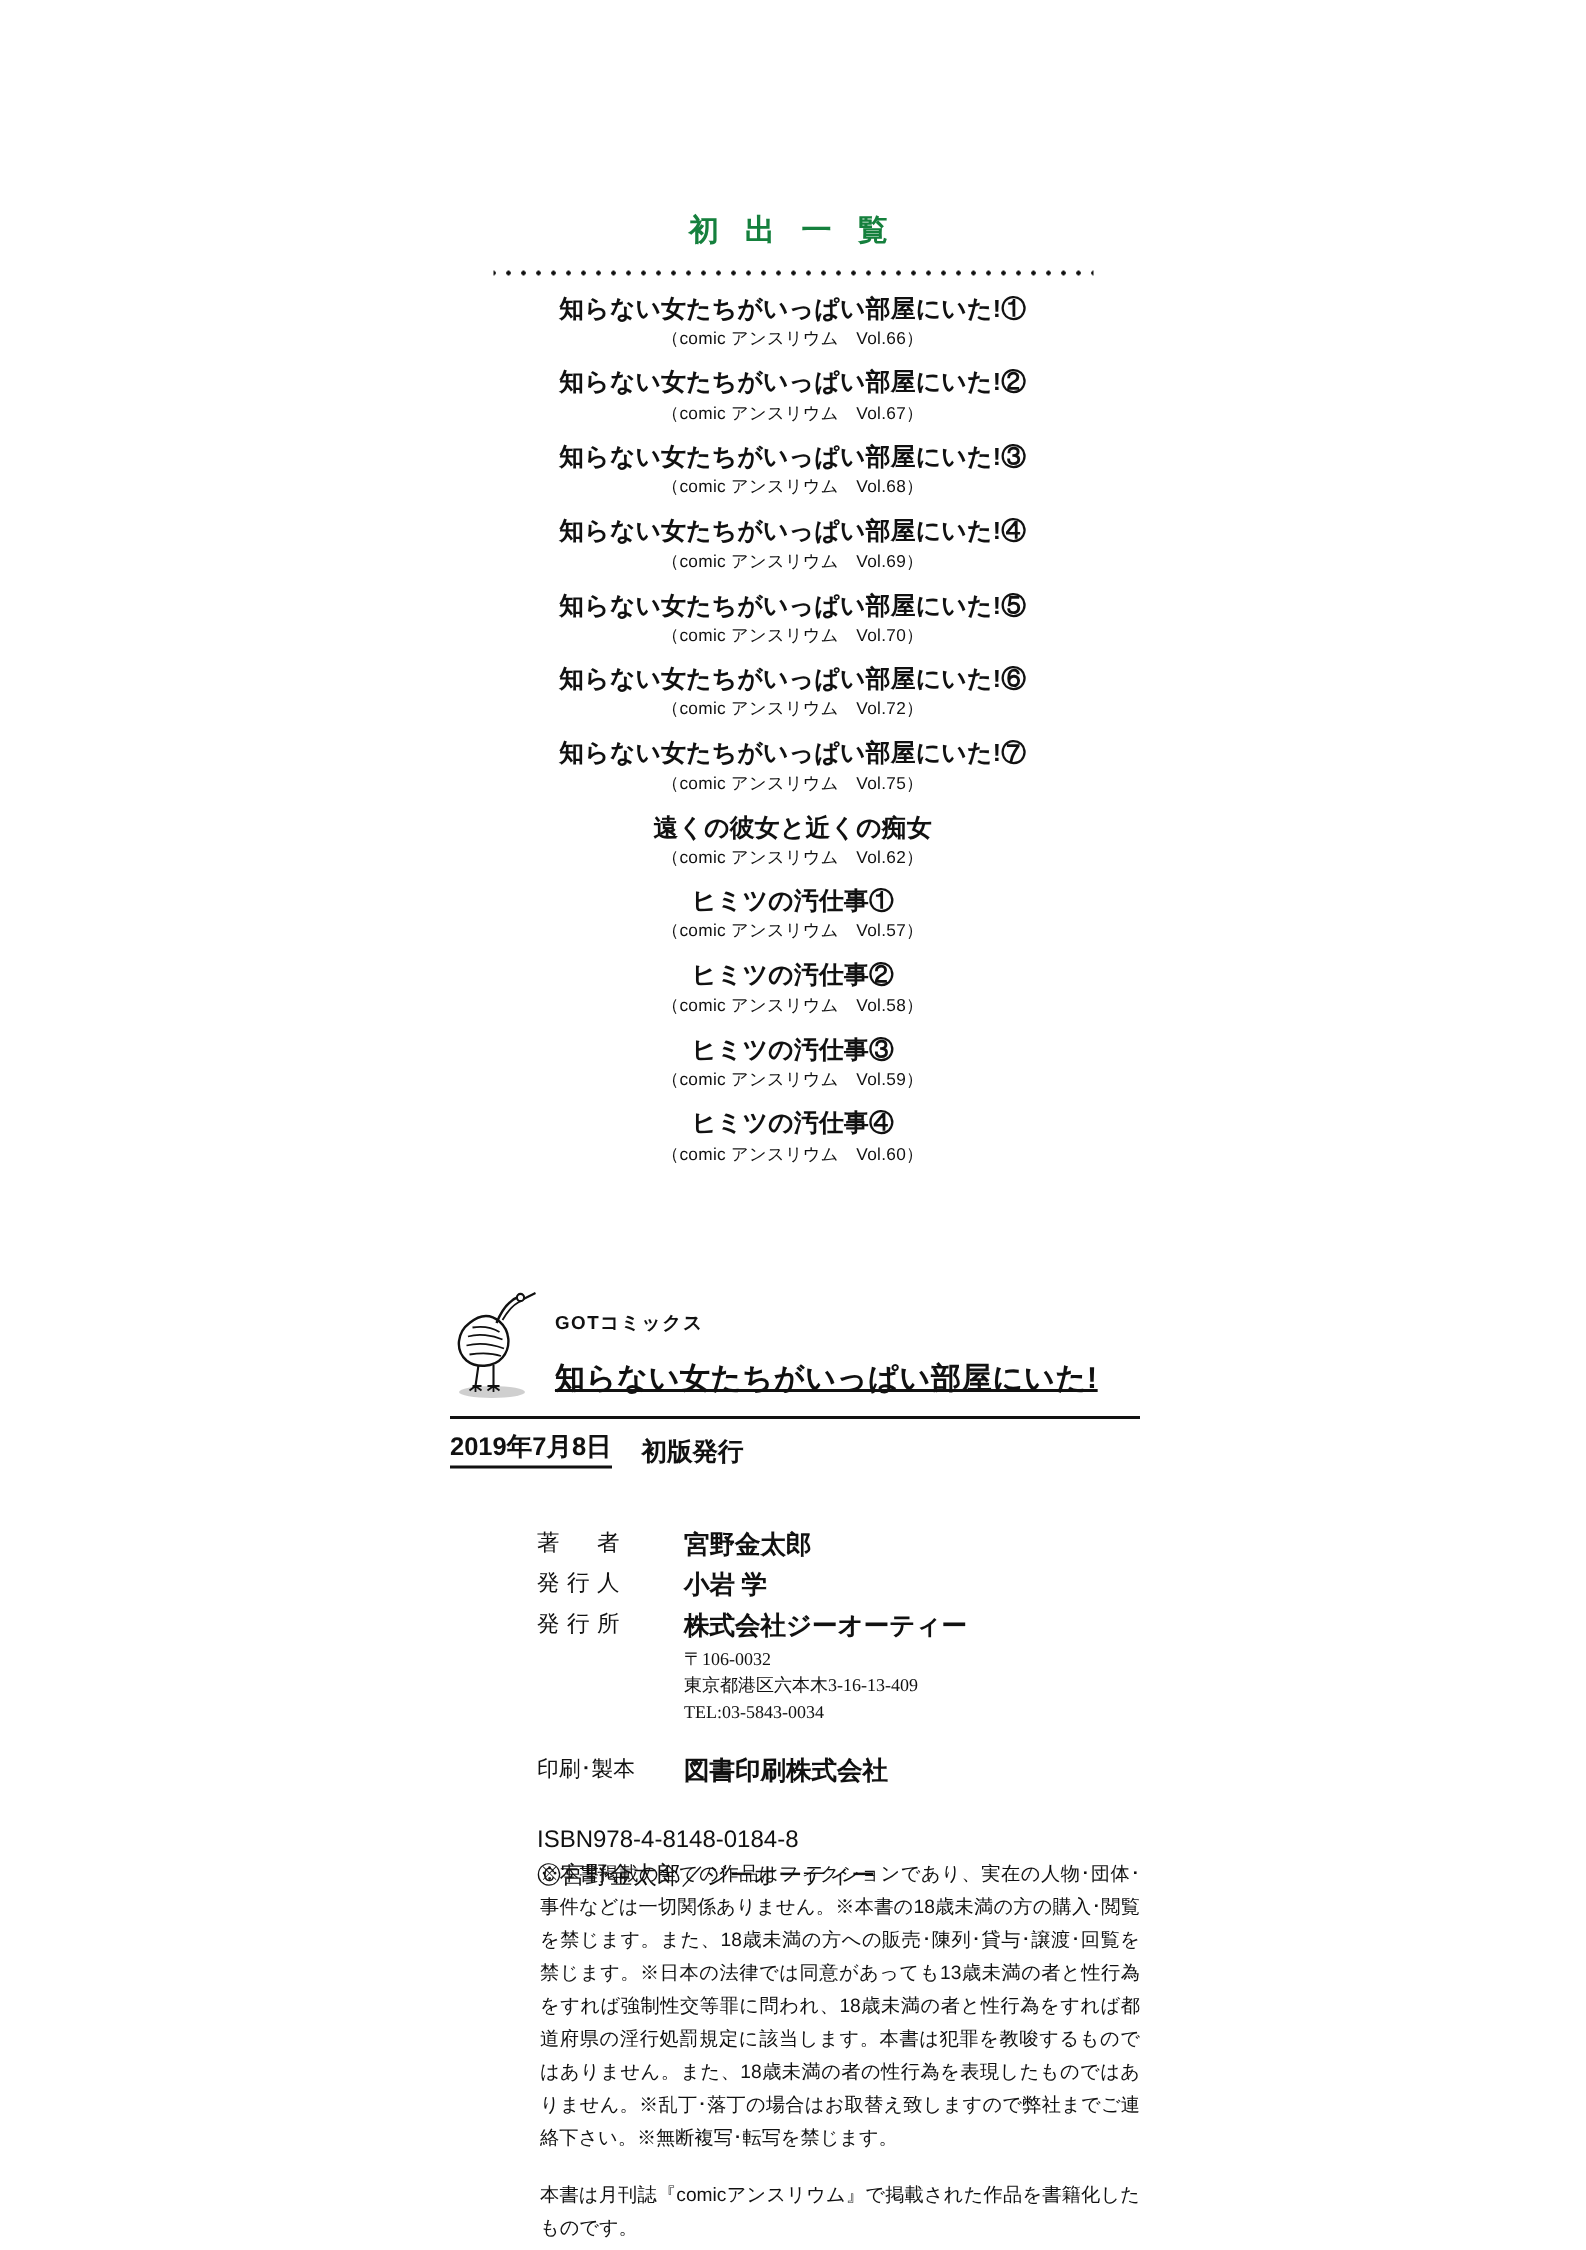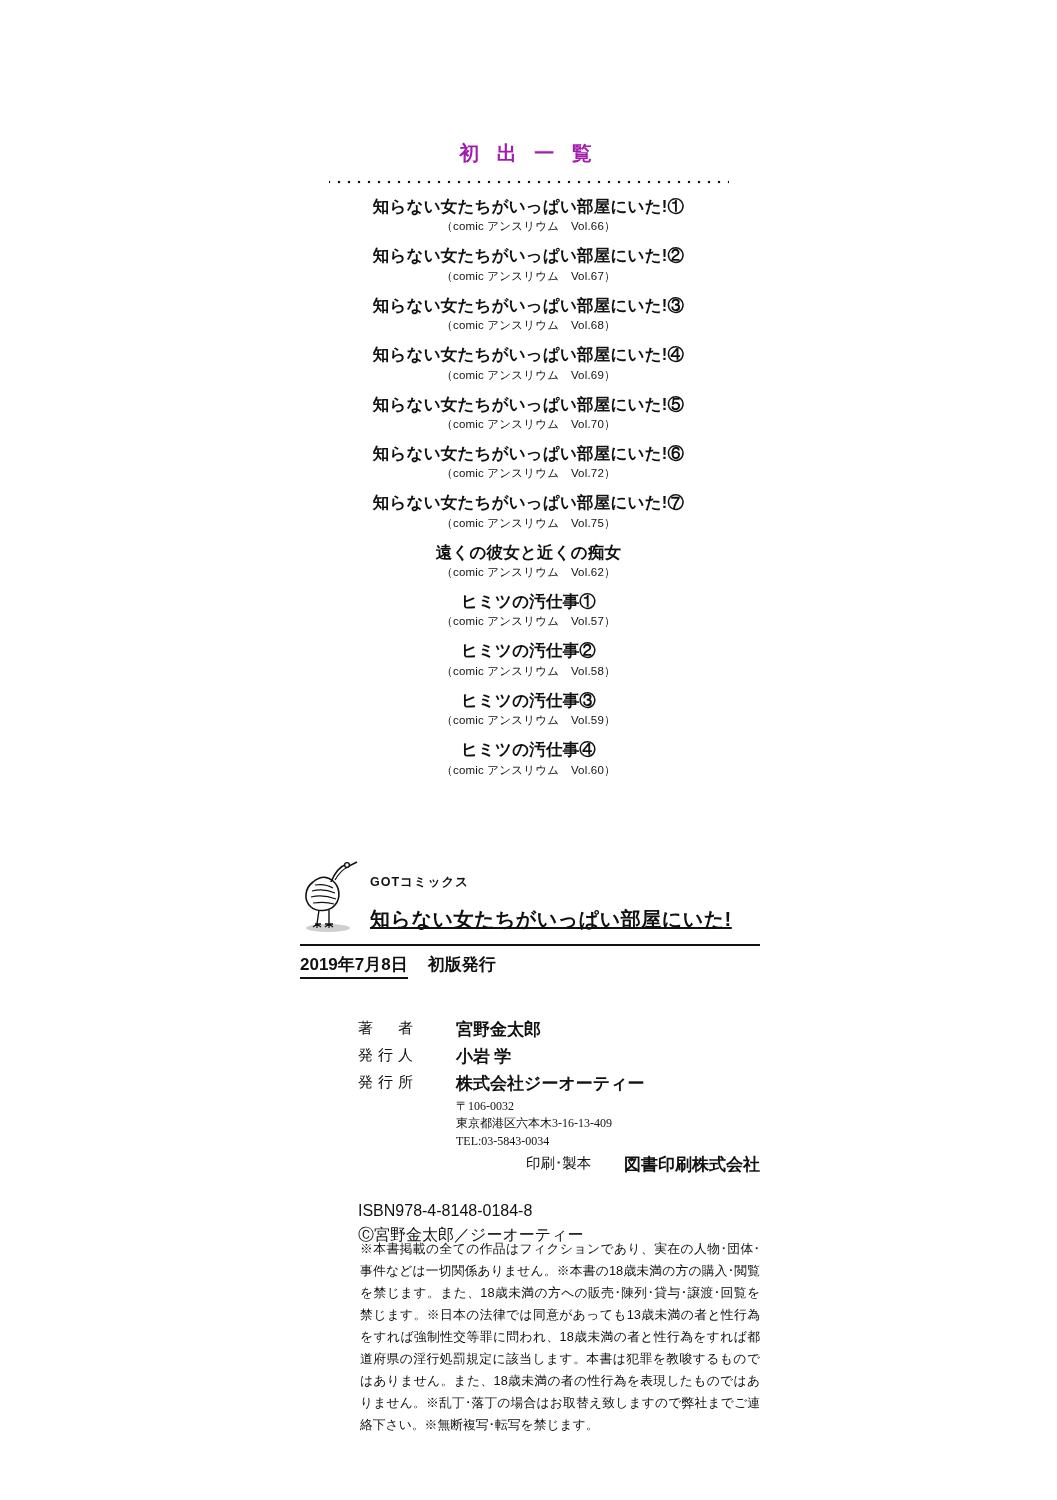--- a/index.html
+++ b/index.html
@@ -26,21 +26,21 @@
     position: absolute;
     left: 0;
     top: 140px;
     width: 1057px;
     text-align: center;
   }
   .credits-title {
     font-size: 20px;
     font-weight: bold;
     letter-spacing: 6px;
-    color: #a21caf;
+    color: #15803d;
   }
   .dot-rule {
     width: 400px;
     height: 6px;
     margin: 12px auto 10px auto;
     background-image: radial-gradient(circle, #111 1.4px, transparent 1.6px);
     background-size: 10px 6px;
     background-repeat: repeat-x;
     background-position: center;
   }
@@ -99,21 +99,21 @@
   }
   .rule-thick {
     margin-top: 6px;
     margin-left: 0px;
     width: 460px;
     border-top: 2px solid #111;
   }
   .pubdate-row {
     margin-top: 7px;
     display: flex;
-    align-items: flex-start;
+    align-items: flex-end;
     font-size: 17px;
     font-weight: bold;
   }
   .pubdate {
     border-bottom: 2px solid #111;
     padding-bottom: 1px;
   }
   .edition {
     margin-left: 20px;
   }
@@ -275,29 +275,30 @@
       </div>
       <div class="staff-row">
         <div class="staff-label">発行所</div>
         <div>
           <div class="staff-value">株式会社ジーオーティー</div>
           <div class="addr" style="white-space: pre-line;">〒106-0032
 東京都港区六本木3-16-13-409
 TEL:03-5843-0034</div>
         </div>
       </div>
-      <div class="staff-row" style="margin-top:4px;justify-content:flex-end;">
+      <div class="staff-row" style="margin-top:20px;">
         <div class="staff-label" style="letter-spacing:0px; font-size:14.5px;">印刷･製本</div>
         <div class="staff-value">図書印刷株式会社</div>
       </div>
     </div>
 
     <div class="isbn-block">
       <div>ISBN978-4-8148-0184-8</div>
       <div>Ⓒ宮野金太郎／ジーオーティー</div>
     </div>
   </section>
 
   <section class="legal">
     <p>※本書掲載の全ての作品はフィクションであり、実在の人物･団体･事件などは一切関係ありません。※本書の18歳未満の方の購入･閲覧を禁じます。また、18歳未満の方への販売･陳列･貸与･譲渡･回覧を禁じます。※日本の法律では同意があっても13歳未満の者と性行為をすれば強制性交等罪に問われ、18歳未満の者と性行為をすれば都道府県の淫行処罰規定に該当します。本書は犯罪を教唆するものではありません。また、18歳未満の者の性行為を表現したものではありません。※乱丁･落丁の場合はお取替え致しますので弊社までご連絡下さい。※無断複写･転写を禁じます。</p>
+    <p>本書は月刊誌『comicアンスリウム』で掲載された作品を書籍化したものです。</p>
   </section>
 
 </div>
 
 </body></html>

